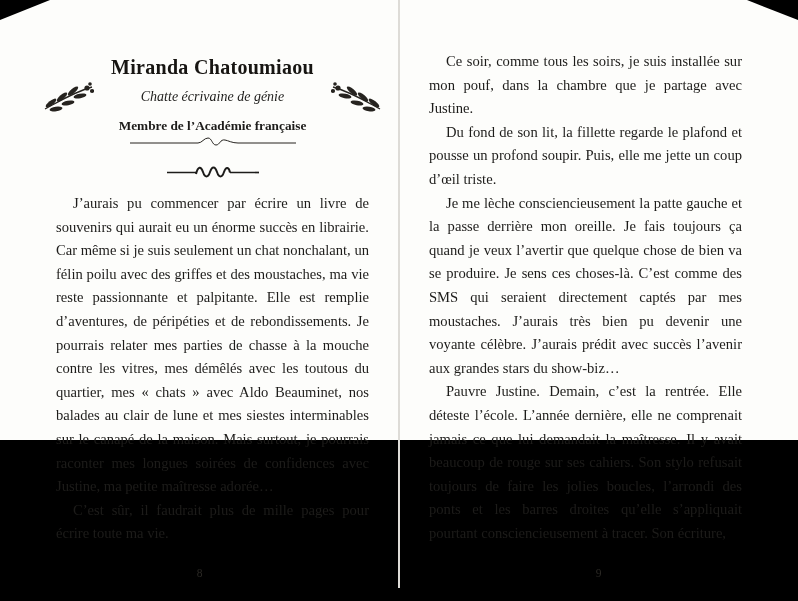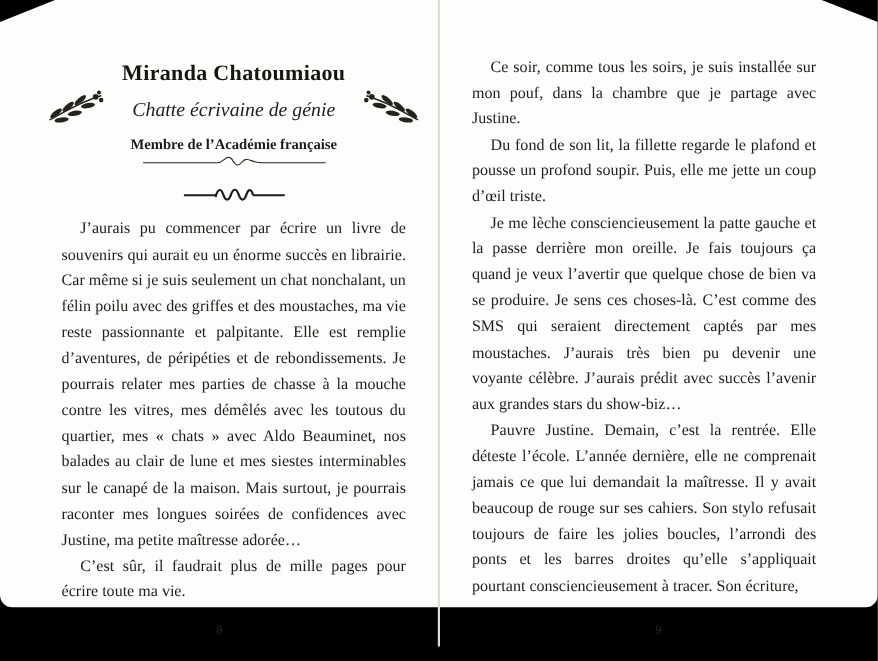--- a/index.html
+++ b/index.html
@@ -5,44 +5,43 @@
   html, body { margin: 0; padding: 0; }
   body {
     width: 798px; height: 601px;
     position: relative; overflow: hidden;
     background: #000;
     font-family: "Liberation Serif", "DejaVu Serif", serif;
   }
   .stage { position: absolute; inset: 0; }
   .spread {
     position: absolute; left: 0; top: 0;
-    width: 798px; height: 552px;
+    width: 798px; height: 440px;
     background: #fdfdfb;
     clip-path: polygon(50px 0, 747px 0, 798px 20px, 798px 556px, 761px 588px, 37px 588px, 0 557px, 0 20px);
-    border-radius: 11px;
   }
   .gutter {
     position: absolute; left: 398px; top: 0;
     width: 2px; height: 588px;
     background: linear-gradient(to right, #eceae6, #cfcdc8, #eceae6);
   }
   .page {
     position: absolute; top: 0; height: 588px; width: 399px;
     box-sizing: border-box;
     color: #1d1c1a;
   }
   .page.left  { left: 0;   padding: 56px 30px 0 56px; }
   .page.right { left: 399px; padding: 50px 56px 0 30px; }
 
   .chapter-header { position: relative; text-align: center; }
   .title {
     margin: 0; font-size: 20px; font-weight: bold;
     letter-spacing: 0.3px; color: #171512;
   }
-  .subtitle { font-style: italic; font-size: 18px; margin-top: 10px; }
+  .subtitle { font-style: italic; font-size: 14px; margin-top: 10px; }
   .affiliation { font-weight: bold; font-size: 13.3px; margin-top: 13px; text-align: center; }
   .flourish { margin-top: 2px; line-height: 0; }
   .branch { position: absolute; top: 22px; line-height: 0; }
   .branch.left  { left: -14px; }
   .branch.right { right: -14px; transform: scaleX(-1); }
 
   .divider { text-align: center; margin: 15px 0 11px; line-height: 0; }
 
   p.body {
     margin: 0;

